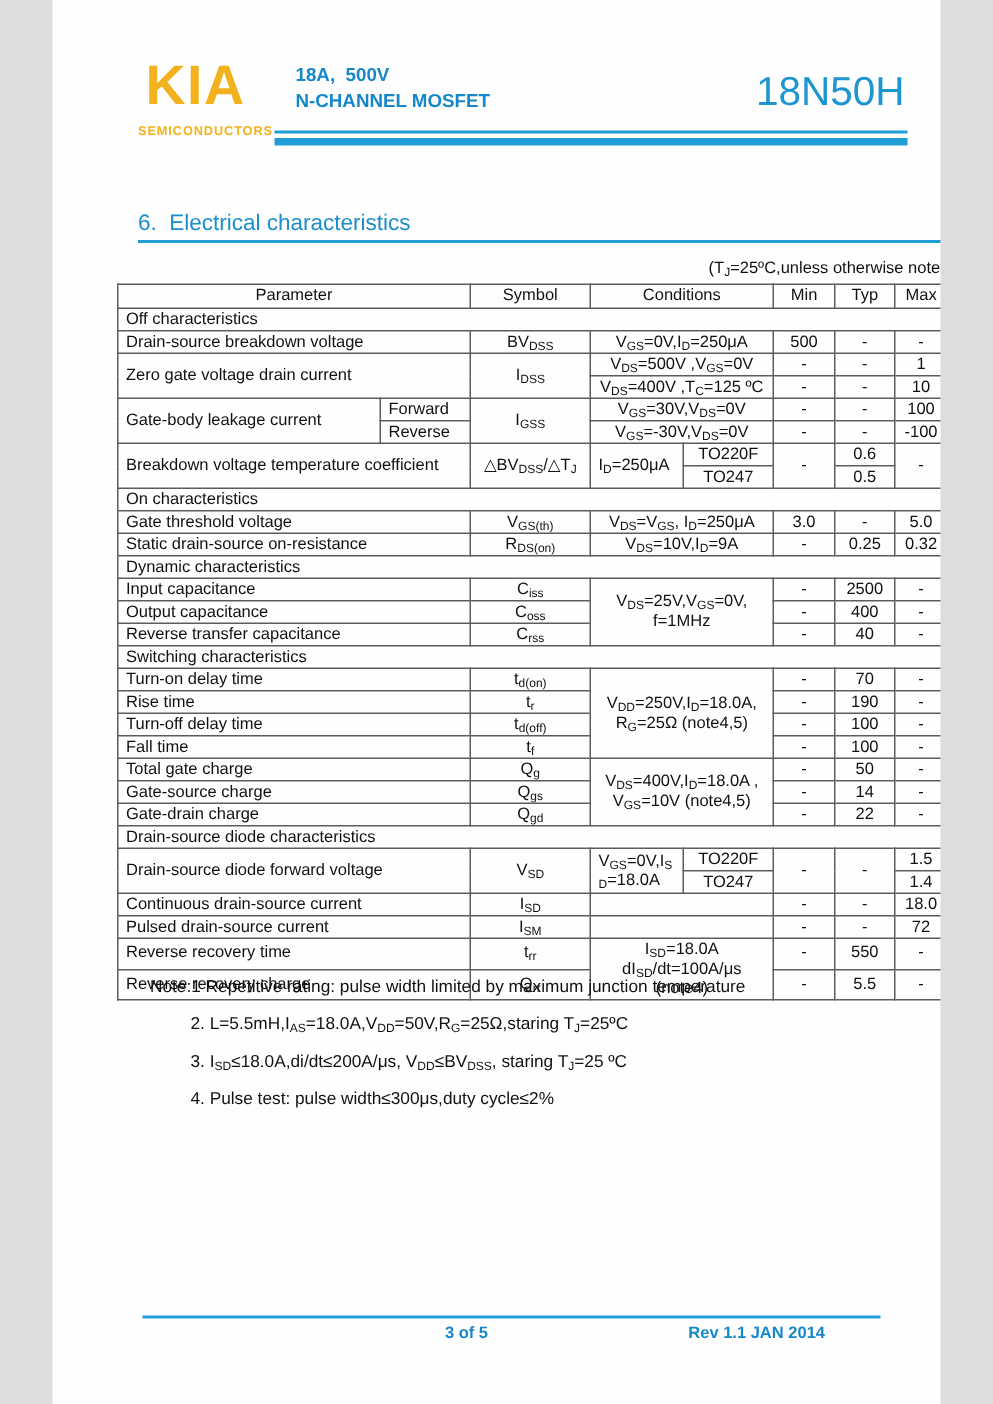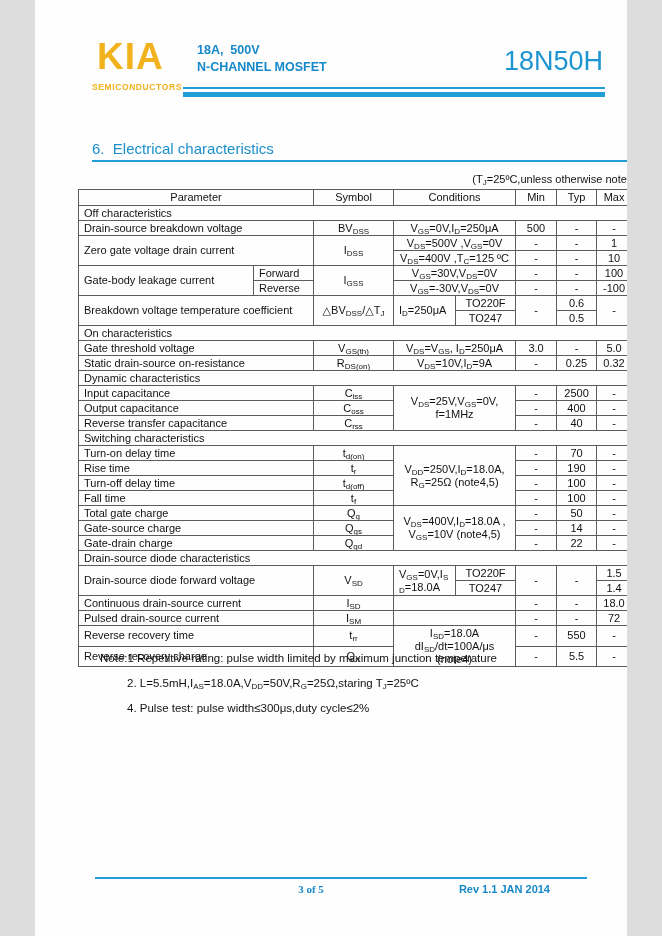--- a/index.html
+++ b/index.html
@@ -41,21 +41,21 @@
   .spec sub, .cond-note sub, .notes sub { font-size:8px; line-height:0; vertical-align:-2px; }
 
   
   .notes { position:absolute; left:65px; top:652px; font-size:11.5px; color:#111; }
   .note-line { margin-bottom:12px; line-height:13px; }
   .note-line.ind { margin-left:27px; }
 
   
   .footer-rule { position:absolute; left:60px; right:40px; top:877px; height:2px; background:#219dd7; }
   .page-num { position:absolute; left:0; right:40px; top:883px; text-align:center;
-              font-size:11px; font-weight:bold; color:#1588ca;font-family:Liberation Serif, serif; }
+              font-size:11px; font-weight:bold; color:#1588ca; }
   .revision { position:absolute; right:77px; top:883px; font-size:11px; font-weight:bold; color:#1588ca;padding-left:14px; }
 </style>
 </head>
 <body>
 
 <div class="page">
 
   <div class="logo-kia">KIA</div>
   <div class="logo-sub">SEMICONDUCTORS</div>
   <div class="hdr-rating">18A,  500V</div>
@@ -310,20 +310,21 @@
           <td class="ac">5.5</td>
           <td class="ac">-</td>
           <td class="ac">μC</td>
         </tr>
       </tbody>
   </table>
 
   <div class="notes">
       <div class="note-line">Note:1 Repetitive rating: pulse width limited by maximum junction temperature</div>
       <div class="note-line ind">2. L=5.5mH,I<sub>AS</sub>=18.0A,V<sub>DD</sub>=50V,R<sub>G</sub>=25Ω,staring T<sub>J</sub>=25ºC</div>
+      <div class="note-line ind">3. I<sub>SD</sub>≤18.0A,di/dt≤200A/μs, V<sub>DD</sub>≤BV<sub>DSS</sub>, staring T<sub>J</sub>=25 ºC</div>
       <div class="note-line ind">4. Pulse test: pulse width≤300μs,duty cycle≤2%</div>
     </div>
 
   <div class="footer-rule"></div>
   <div class="page-num">3 of 5</div>
   <div class="revision">Rev 1.1 JAN 2014</div>
 
 </div>
 
 </body></html>

